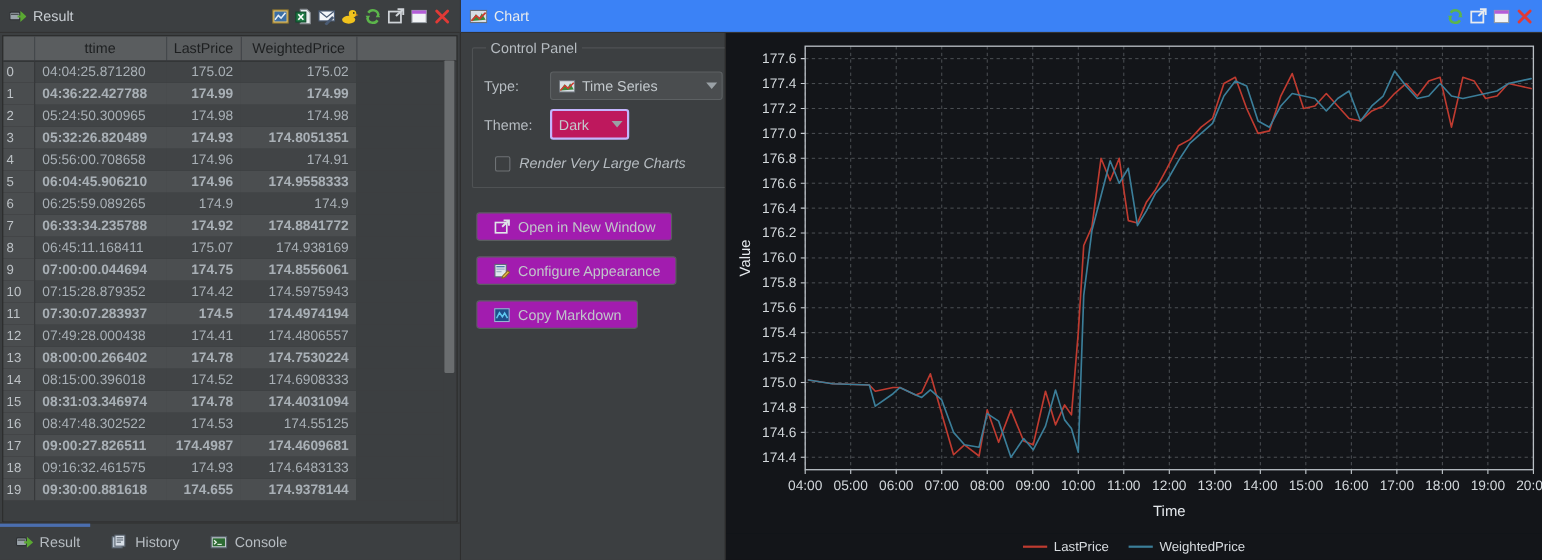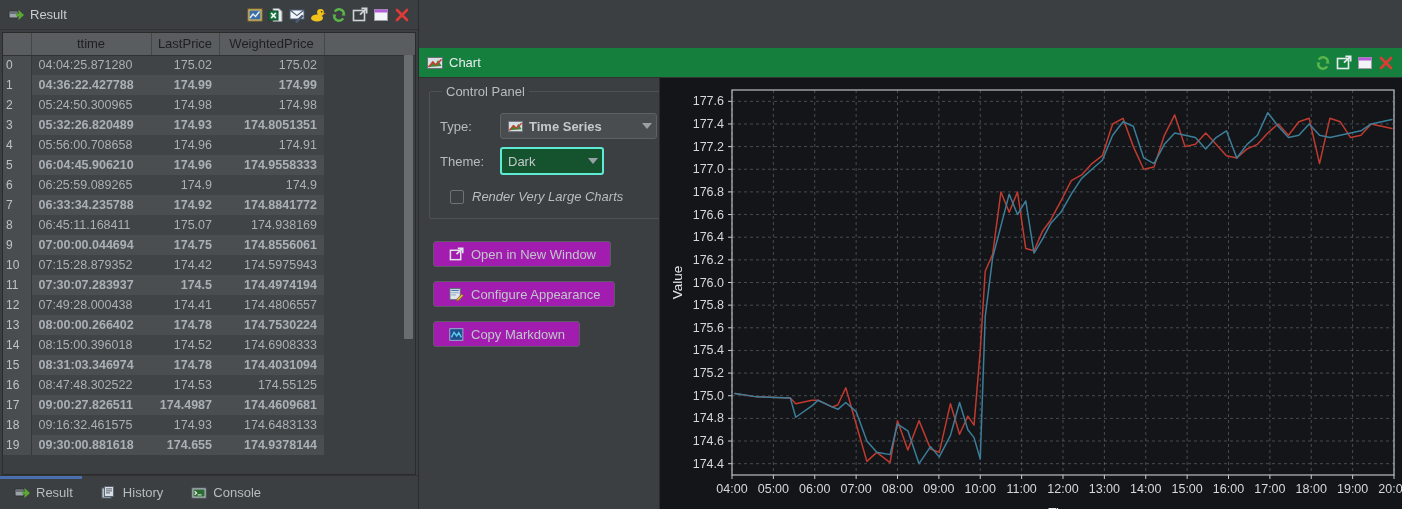--- a/index.html
+++ b/index.html
@@ -27,21 +27,21 @@
     display: flex; flex-direction: column;
     border-right: 1px solid #2b2b2b;
   }
   .titlebar {
     height: 30px; flex: 0 0 30px;
     background: #3c3f41;
     display: flex; align-items: center;
     padding: 0 4px 0 8px;
     border-bottom: 1px solid #323232;
   }
-  .titlebar.active { background: #15803d; margin-top: 48px; }
+  .titlebar.active { background: #3b82f6; }
   .tb-title {
     font-size: 13px; color: #c8cdd2;
     margin-left: 6px; flex: 1 1 auto;
     white-space: nowrap; overflow: hidden;
   }
   .titlebar.active .tb-title { color: #e8ebee; }
   .tb-icons { display: flex; align-items: center; gap: 5px; padding-right: 4px; }
   .tb-icon {
     width: 16px; height: 16px;
     display: inline-flex; align-items: center; justify-content: center;
@@ -168,26 +168,26 @@
   .combo {
     display: flex; align-items: center;
     height: 26px;
     background: #4a4d4f;
     border: 1px solid #5d6163;
     border-radius: 3px;
     padding: 0 4px 0 6px;
     font-size: 13px; color: #c3c9cd;
     cursor: pointer; gap: 6px;
   }
-  .combo.type { width: 157px; font-weight: bold; }
+  .combo.type { width: 157px; }
   .combo.theme {
-    width: 104px;
-    border: 2px solid #5eead4;
+    width: 72px;
+    border: 2px solid #c4b5fd;
     height: 28px;
-    background: #14532d;
+    background: #be185d;
   }
   .combo .cb-text { flex: 1 1 auto; white-space: nowrap; }
   .arrow-dn {
     width: 0; height: 0;
     border-left: 5px solid transparent;
     border-right: 5px solid transparent;
     border-top: 6px solid #9aa1a6;
     flex: 0 0 10px;
   }
   .info-badge {

